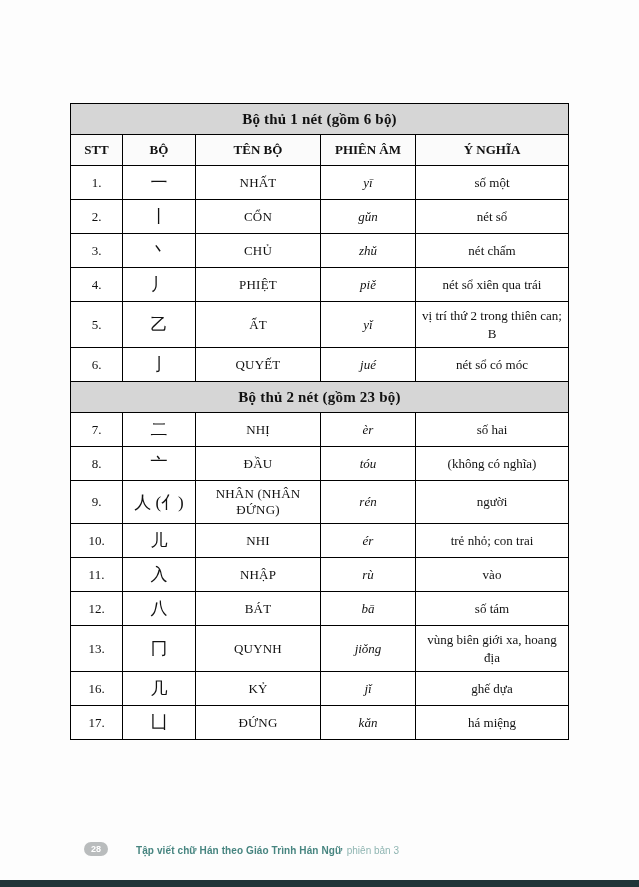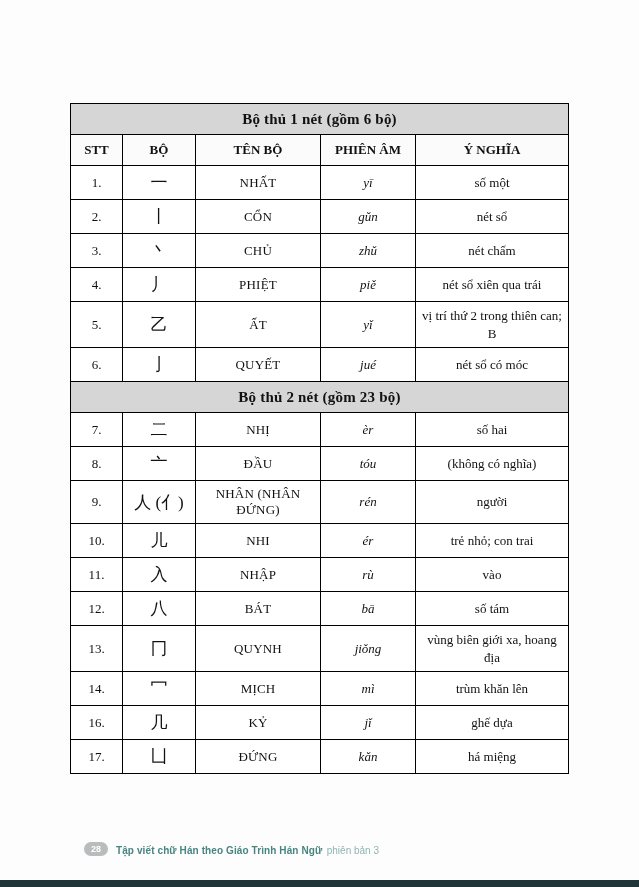--- a/index.html
+++ b/index.html
@@ -70,20 +70,21 @@
     color: #ffffff;
     border-radius: 8px;
     font-size: 9px;
     font-weight: bold;
   }
   .footer-text-main {
     color: #478580;
     font-size: 10px;
     font-weight: bold;
     letter-spacing: 0.1px;
+    margin-left: 20px;
   }
   .footer-text-suffix {
     color: #8fb5b2;
     font-size: 10px;
     font-weight: normal;
     text-align: center;
   }
   .bottom-bar {
     position: absolute;
     left: 0; bottom: 0;
@@ -203,27 +204,20 @@
           <td class="c-y_nghia">số tám</td>
         </tr>
         <tr class="data-row">
           <td class="c-stt">13.</td>
           <td class="c-radical">冂</td>
           <td class="c-ten_bo">QUYNH</td>
           <td class="c-phien_am">jiǒng</td>
           <td class="c-y_nghia">vùng biên giới xa, hoang địa</td>
         </tr>
         <tr class="data-row">
-          <td class="c-stt">14.</td>
-          <td class="c-radical">冖</td>
-          <td class="c-ten_bo">MỊCH</td>
-          <td class="c-phien_am">mì</td>
-          <td class="c-y_nghia">trùm khăn lên</td>
-        </tr>
-        <tr class="data-row">
           <td class="c-stt">16.</td>
           <td class="c-radical">几</td>
           <td class="c-ten_bo">KỶ</td>
           <td class="c-phien_am">jǐ</td>
           <td class="c-y_nghia">ghế dựa</td>
         </tr>
         <tr class="data-row">
           <td class="c-stt">17.</td>
           <td class="c-radical">凵</td>
           <td class="c-ten_bo">ĐỨNG</td>

